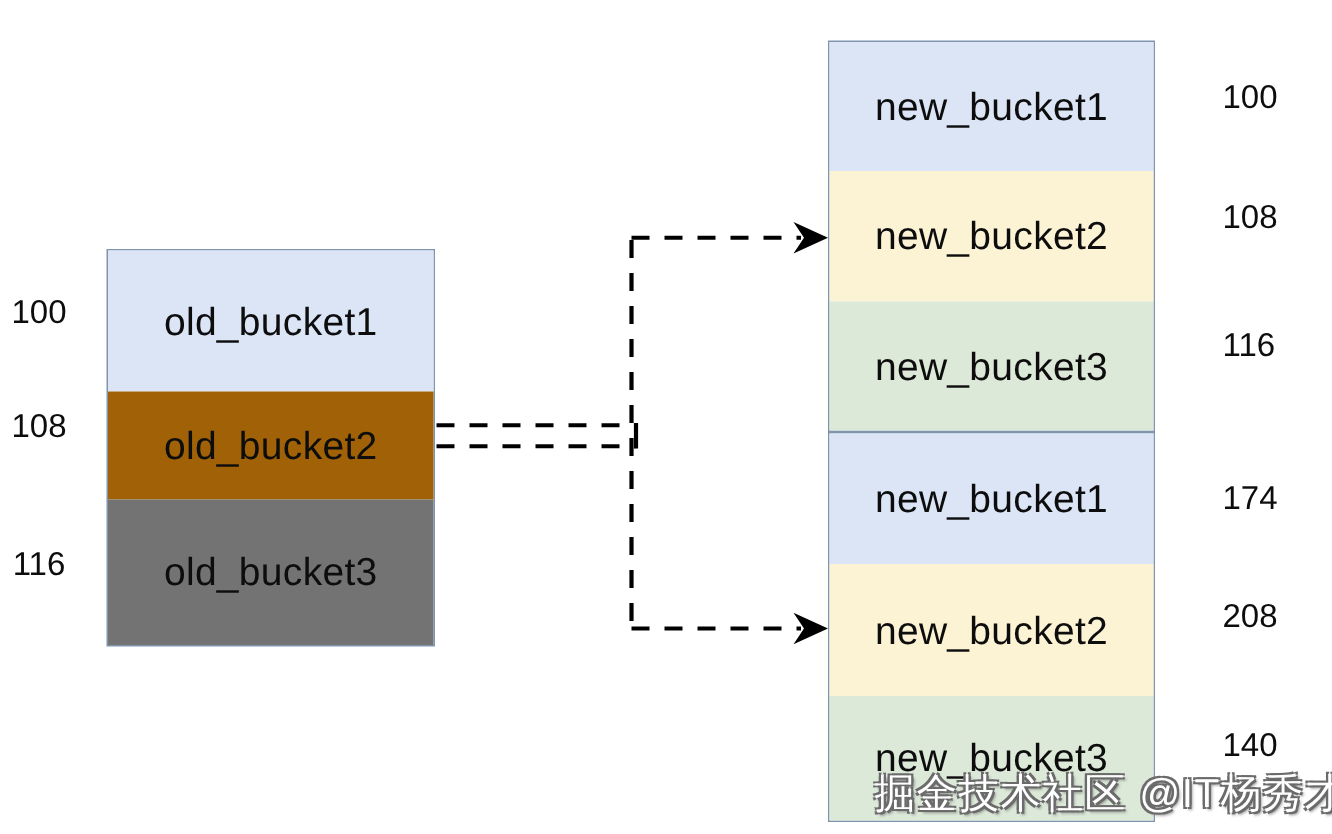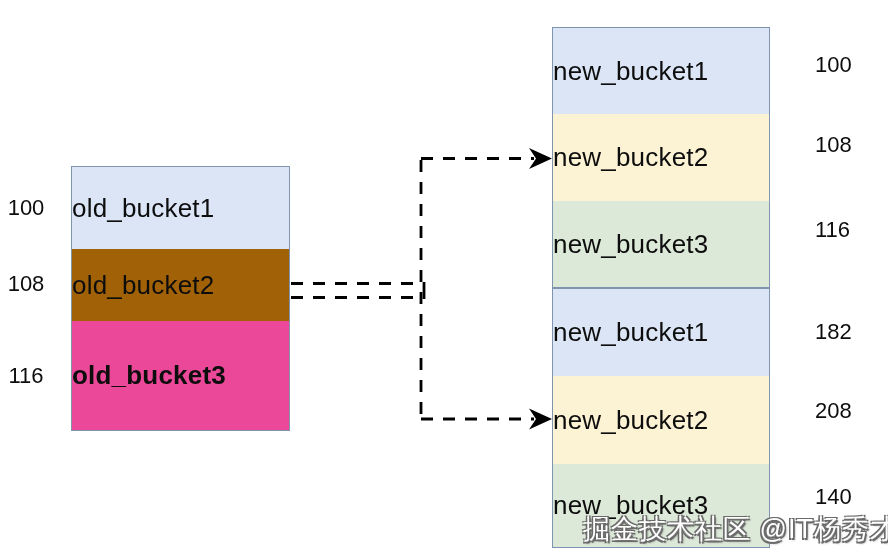--- a/index.html
+++ b/index.html
@@ -14,20 +14,21 @@
   .bucket-table {
     position: absolute;
     display: flex;
     flex-direction: column;
     border: 1.5px solid #7f95af;
     box-sizing: border-box;
   }
   .bucket-row {
     display: flex;
     align-items: center;
+    justify-content: center;
     box-sizing: border-box;
   }
   .bucket-label {
     font-size: 26px;
     color: #0d0d0d;
     letter-spacing: 0.2px;
     white-space: nowrap;
   }
   .addr {
     position: absolute;
@@ -69,27 +70,27 @@
 </head>
 <body>
 
 <div id="canvas">
 
   <div class="addr addr-left" style="left:0px; top:192px;">100</div>
   <div class="addr addr-left" style="left:0px; top:268px;">108</div>
   <div class="addr addr-left" style="left:0px; top:360px;">116</div>
 
   <div class="bucket-table" style="left: 71px; top: 166px; width: 219px; height: 265px; border-color: rgb(127, 149, 175);">
-    <div class="bucket-row" style="height: 82px; background: rgb(219, 229, 246);">
+    <div class="bucket-row" style="height: 94px; background: rgb(219, 229, 246);">
       <span class="bucket-label">old_bucket1</span>
     </div>
     <div class="bucket-row" style="height: 72px; background: #a16207;">
       <span class="bucket-label">old_bucket2</span>
     </div>
-    <div class="bucket-row" style="flex: 1 1 0%; background: #ec4899; font-weight: bold;">
+    <div class="bucket-row" style="flex: 1 1 0%; background: #737373;">
       <span class="bucket-label">old_bucket3</span>
     </div>
   </div>
 
   <div class="bucket-table" style="left: 552px; top: 27px; width: 218px; height: 261px; border-color: rgb(127, 149, 175);">
     <div class="bucket-row" style="height: 86px; background: rgb(219, 229, 246);">
       <span class="bucket-label">new_bucket1</span>
     </div>
     <div class="bucket-row" style="height: 87px; background: rgb(252, 242, 212);">
       <span class="bucket-label">new_bucket2</span>
@@ -107,21 +108,21 @@
       <span class="bucket-label">new_bucket2</span>
     </div>
     <div class="bucket-row" style="flex: 1 1 0%; background: rgb(220, 232, 216);">
       <span class="bucket-label">new_bucket3</span>
     </div>
   </div>
 
   <div class="addr" style="left:815px; top:49px;">100</div>
   <div class="addr" style="left:815px; top:129px;">108</div>
   <div class="addr" style="left:815px; top:214px;">116</div>
-  <div class="addr" style="left:815px; top:316px;">182</div>
+  <div class="addr" style="left:815px; top:316px;">174</div>
   <div class="addr" style="left:815px; top:395px;">208</div>
   <div class="addr" style="left:815px; top:481px;">140</div>
 
   <svg class="arrow-layer" width="888" height="556" viewBox="0 0 888 556">
     <path class="dash-line" d="M291 283.5 H424"></path>
     <path class="dash-line" d="M291 297.5 H424"></path>
     <path class="solid-line" d="M424 282 V299"></path>
     <path class="dash-line" d="M421 160 V419"></path>
     <path class="dash-line" d="M421 158.5 H534"></path>
     <path class="dash-line" d="M421 419 H534"></path>

